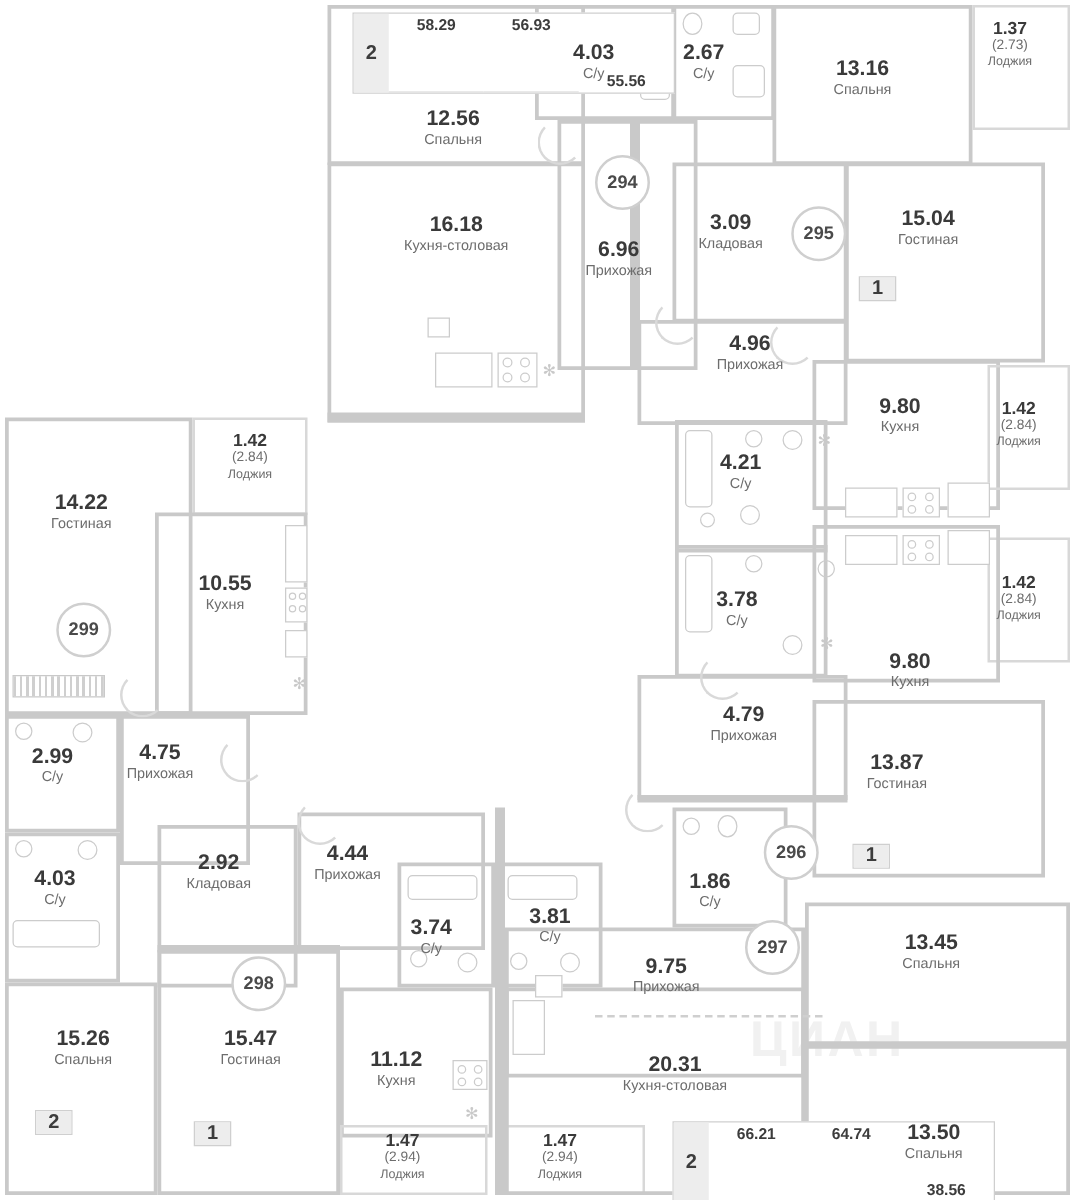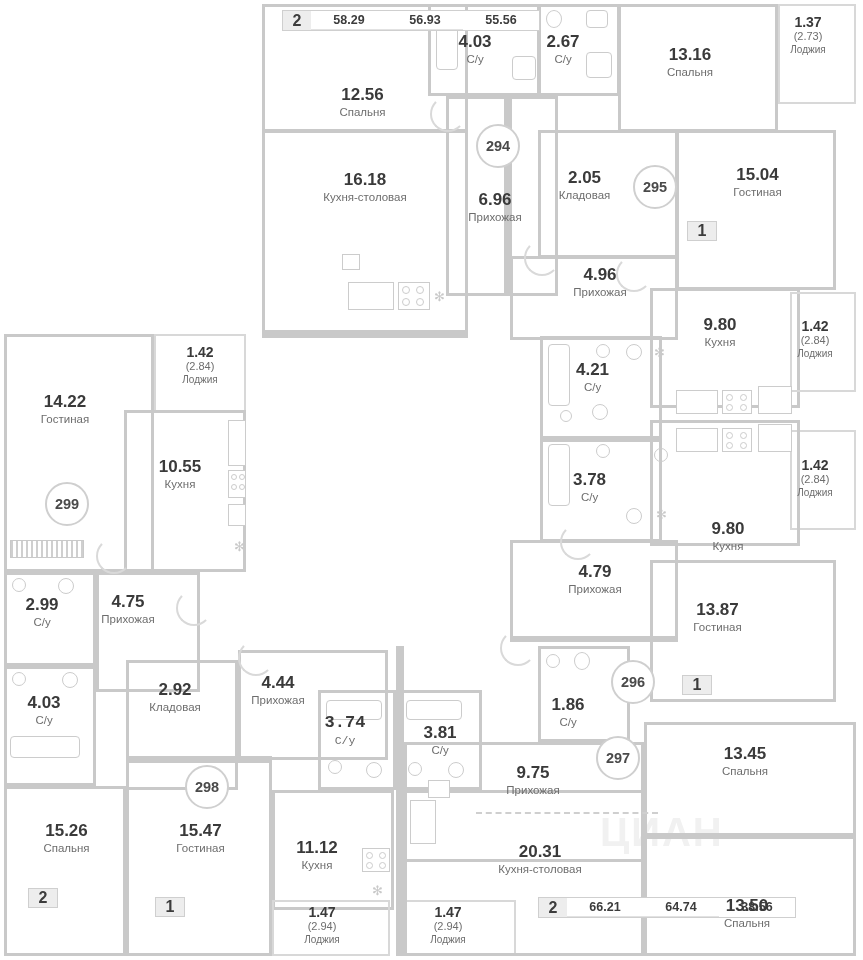--- a/index.html
+++ b/index.html
@@ -24,21 +24,21 @@
          background:#fff;color:#4a4a4a;font-size:14.5px;font-weight:700;
          display:flex;align-items:center;justify-content:center;}
 
   
   .summary{position:absolute;display:flex;align-items:stretch;border:1px solid #cfcfcf;background:#fff;}
   .summary .rooms{width:28px;display:flex;align-items:center;justify-content:center;
                   background:#ededed;font-size:16px;font-weight:700;color:#3c3c3c;}
   .summary .vals{display:flex;flex-direction:row;}
   .summary .vals div{font-size:12.5px;font-weight:700;color:#3c3c3c;padding:2px 9px;
                      border-bottom:1px solid #e2e2e2;text-align:center;min-width:58px;}
-  .summary .vals div:last-child{border-bottom:none;}
+  .summary .vals div:last-child{border-bottom:none;margin-top:45px;}
 
   
   .fx{position:absolute;border:1.5px solid #cccccc;box-sizing:border-box;background:#fff;}
   .fx.round{border-radius:50%;}
   .fx.soft{border-radius:4px;}
   .dot{position:absolute;border:1.5px solid #cccccc;border-radius:50%;box-sizing:border-box;}
   .hatch{position:absolute;background:repeating-linear-gradient(90deg,#cfcfcf 0 2px,#fff 2px 5px);
          border:1.5px solid #c9c9c9;box-sizing:border-box;}
   .dashline{position:absolute;border-top:2px dashed #cfcfcf;}
   .star{position:absolute;color:#c9c9c9;font-size:13px;line-height:1;}
@@ -270,24 +270,24 @@
   </div>
   <div class="lbl" style="left:300px;top:170px;width:130px;">
     <div class="area">16.18</div>
     <div class="name">Кухня-столовая</div>
   </div>
   <div class="lbl" style="left:445px;top:190px;width:100px;">
     <div class="area">6.96</div>
     <div class="name">Прихожая</div>
   </div>
   <div class="lbl" style="left:537px;top:168px;width:95px;">
-    <div class="area">2.05</div>
+    <div class="area">3.09</div>
     <div class="name">Кладовая</div>
   </div>
-  <div class="lbl" style="left:680px;top:165px;width:125px;padding-left:15px;">
+  <div class="lbl" style="left:680px;top:165px;width:125px;">
     <div class="area">15.04</div>
     <div class="name">Гостиная</div>
   </div>
   <div class="lbl" style="left:545px;top:265px;width:110px;">
     <div class="area">4.96</div>
     <div class="name">Прихожая</div>
   </div>
   <div class="lbl" style="left:670px;top:315px;width:100px;">
     <div class="area">9.80</div>
     <div class="name">Кухня</div>
@@ -348,21 +348,21 @@
     <div class="name">С/у</div>
   </div>
   <div class="lbl" style="left:130px;top:680px;width:90px;">
     <div class="area">2.92</div>
     <div class="name">Кладовая</div>
   </div>
   <div class="lbl" style="left:228px;top:673px;width:100px;">
     <div class="area">4.44</div>
     <div class="name">Прихожая</div>
   </div>
-  <div class="lbl" style="left:310px;top:713px;width:70px;font-family:Liberation Mono, monospace;">
+  <div class="lbl" style="left:310px;top:732px;width:70px;">
     <div class="area">3.74</div>
     <div class="name">С/у</div>
   </div>
   <div class="lbl" style="left:405px;top:723px;width:70px;">
     <div class="area">3.81</div>
     <div class="name">С/у</div>
   </div>
   <div class="lbl" style="left:533px;top:695px;width:70px;">
     <div class="area">1.86</div>
     <div class="name">С/у</div>

